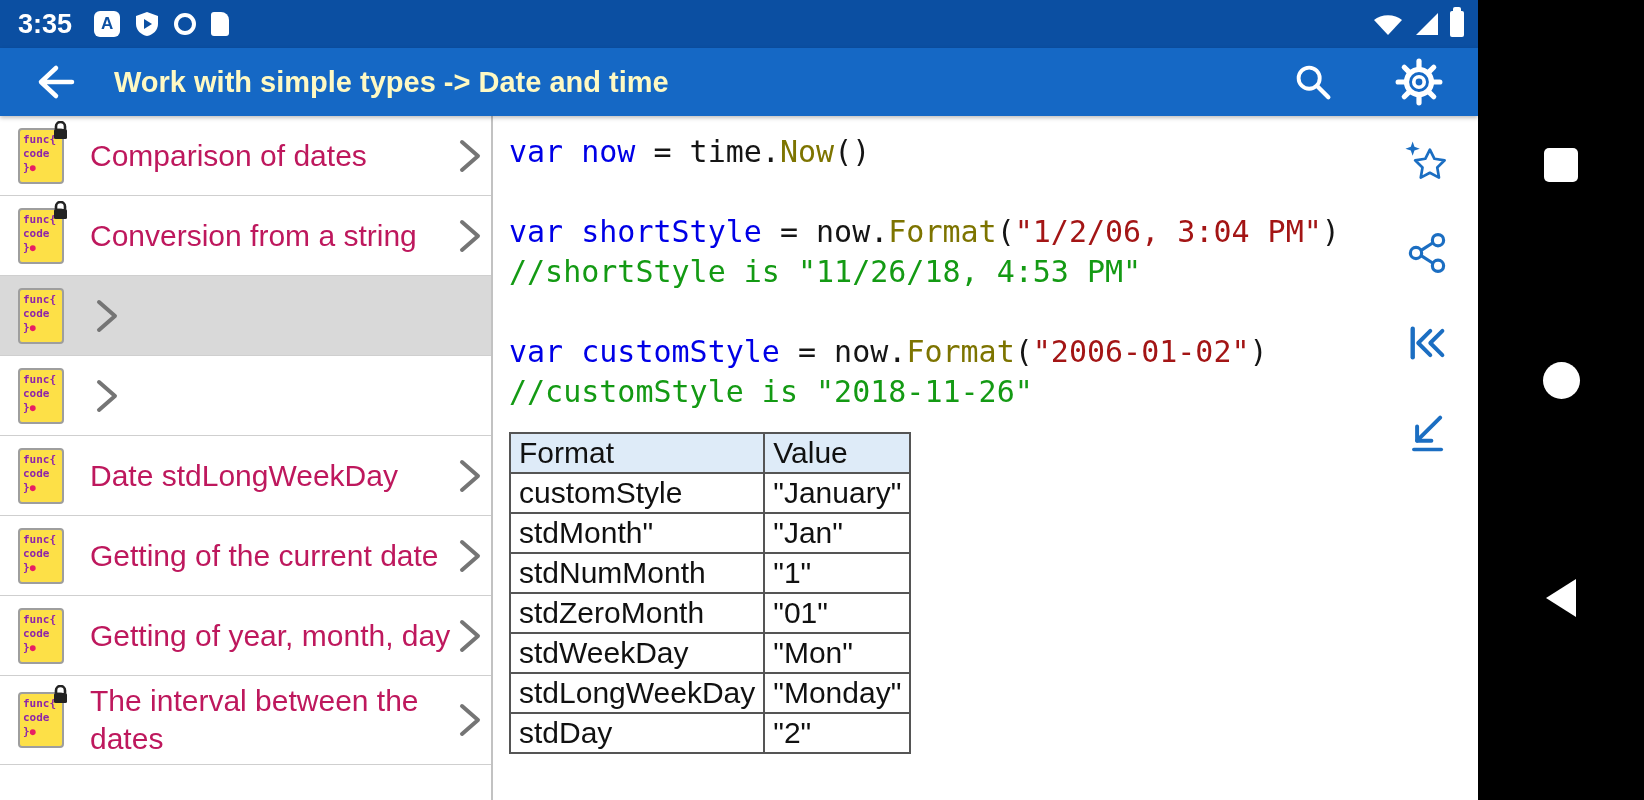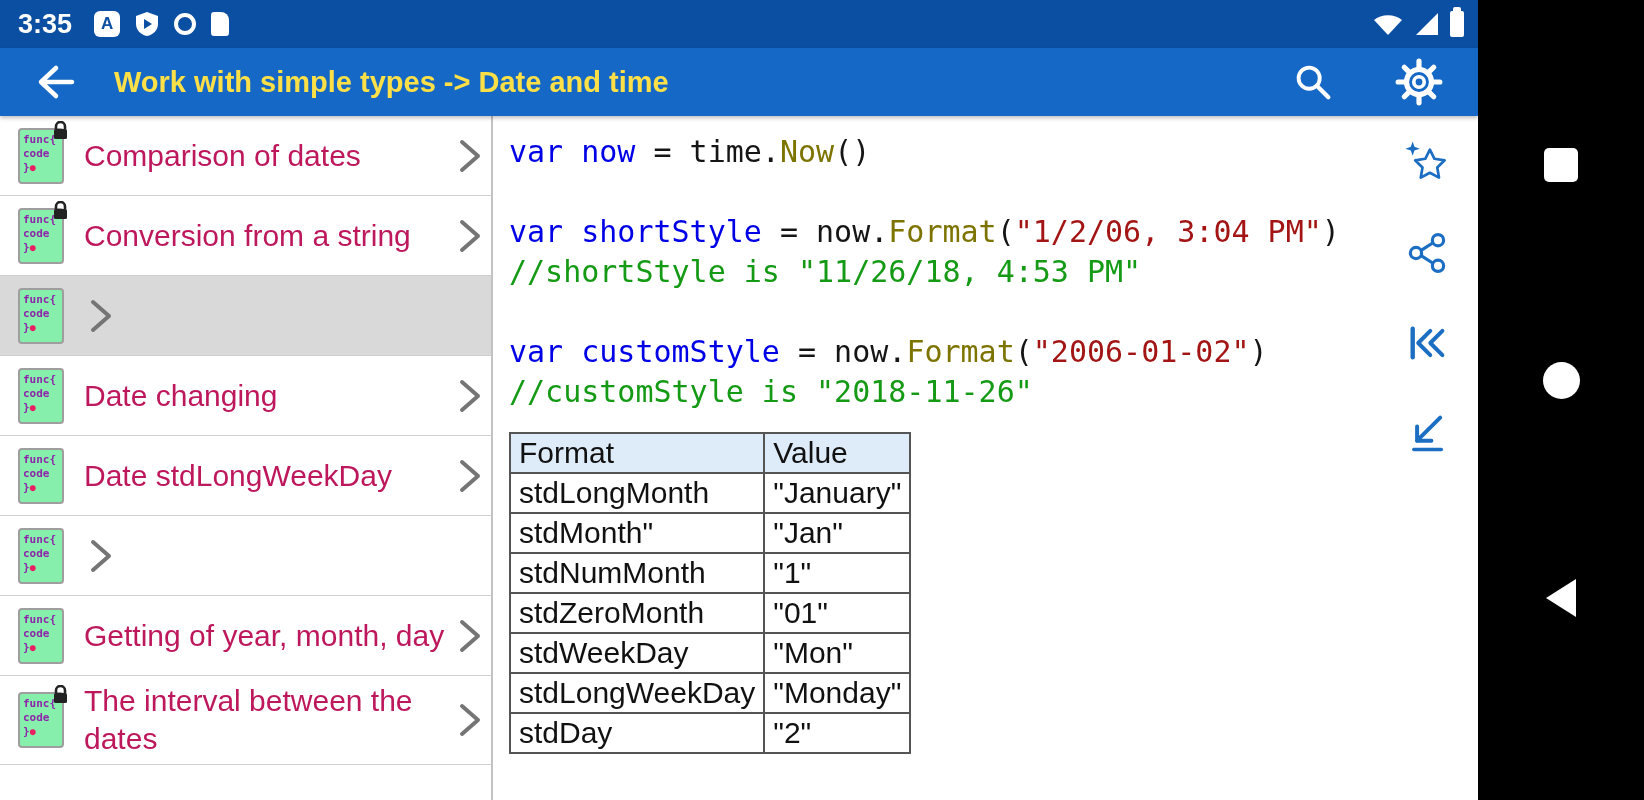--- a/index.html
+++ b/index.html
@@ -18,33 +18,33 @@
   .ring { width:22px; height:22px; border:4px solid #fff; border-radius:50%; }
   .simcard { width:18px; height:24px; background:#fff; border-radius:3px 8px 3px 3px; }
   .status-right { margin-left:auto; display:flex; align-items:flex-end; gap:10px; }
   .battery { width:14px; height:26px; background:#fff; border-radius:2px; position:relative; }
   .battery:before { content:""; position:absolute; top:-4px; left:3px; width:8px; height:4px; background:#fff;
     border-radius:2px 2px 0 0; }
 
   
   .app-bar { height:68px; background:#1568c5; display:flex; align-items:center;
     padding:0 34px 0 30px; flex:0 0 auto; box-shadow:0 2px 4px rgba(0,0,0,.25); z-index:5; }
-  .app-title { color:#fde047; font-size:29px; font-weight:bold; margin-left:36px; }
+  .app-title { color:#fef9c3; font-size:29px; font-weight:bold; margin-left:36px; }
   .bar-actions { margin-left:auto; display:flex; align-items:center; gap:58px; }
 
   
   .content-row { flex:1; display:flex; min-height:0; }
 
   
   .sidebar { width:493px; flex:0 0 auto; border-right:2px solid #c2c2c2; overflow:hidden; background:#fff; }
   .side-item { display:flex; align-items:center; min-height:80px; padding:6px 8px 6px 18px;
     border-bottom:1px solid #cfcfcf; cursor:pointer; background:#fff; }
   .side-item.selected { background:#d9d9d9; }
-  .func-icon { position:relative; width:46px; height:56px; flex:0 0 auto; background:#86efac;
-    border:2px solid #9e9e9e; border-radius:4px; padding:3px 3px; margin-right:20px;
+  .func-icon { position:relative; width:46px; height:56px; flex:0 0 auto; background:#fde047;
+    border:2px solid #9e9e9e; border-radius:4px; padding:3px 3px; margin-right:26px;
     font-family:"DejaVu Sans Mono", monospace; font-size:11px; font-weight:bold; color:#8e24aa;
     line-height:14px; }
   .func-icon .dot { color:#e91e63; font-size:10px; }
   .lock-icon { position:absolute; top:-9px; right:-7px; }
   .side-label { flex:1; font-size:30px; line-height:38px; color:#be185d; }
   .chevron { flex:0 0 auto; margin-left:4px; }
 
   
   .main-pane { flex:1; position:relative; background:#fff; padding:16px 9px 0 16px; overflow:hidden; }
   .code-block { font-family:"DejaVu Sans Mono", monospace; font-size:30px; line-height:40px; white-space:pre; }
@@ -171,21 +171,20 @@
       <path d="M5 4 L21 18 L5 32" fill="none" stroke="#757575" stroke-width="4" stroke-linecap="round" stroke-linejoin="round"></path>
     </svg>
   </div>
           <div class="side-item">
     <span class="func-icon">
       <span>func{</span><br>
       <span>code</span><br>
       <span>}</span><span class="dot">●</span>
       
     </span>
-    <span class="side-label">Date changing</span>
     <svg class="chevron" width="26" height="36" viewBox="0 0 26 36">
       <path d="M5 4 L21 18 L5 32" fill="none" stroke="#757575" stroke-width="4" stroke-linecap="round" stroke-linejoin="round"></path>
     </svg>
   </div>
           <div class="side-item">
     <span class="func-icon">
       <span>func{</span><br>
       <span>code</span><br>
       <span>}</span><span class="dot">●</span>
       
@@ -195,20 +194,21 @@
       <path d="M5 4 L21 18 L5 32" fill="none" stroke="#757575" stroke-width="4" stroke-linecap="round" stroke-linejoin="round"></path>
     </svg>
   </div>
           <div class="side-item">
     <span class="func-icon">
       <span>func{</span><br>
       <span>code</span><br>
       <span>}</span><span class="dot">●</span>
       
     </span>
+    <span class="side-label">Getting of the current date</span>
     <svg class="chevron" width="26" height="36" viewBox="0 0 26 36">
       <path d="M5 4 L21 18 L5 32" fill="none" stroke="#757575" stroke-width="4" stroke-linecap="round" stroke-linejoin="round"></path>
     </svg>
   </div>
           <div class="side-item">
     <span class="func-icon">
       <span>func{</span><br>
       <span>code</span><br>
       <span>}</span><span class="dot">●</span>
       
@@ -240,21 +240,21 @@
 
         <table class="format-table">
           <thead>
               <tr>
                 <th>Format</th>
                 <th>Value</th>
               </tr>
             </thead>
           <tbody>
               <tr>
-                <td>stdLongMonth</td>
+                <td>customStyle</td>
                 <td>"January"</td>
               </tr>
               <tr>
                 <td>stdMonth"</td>
                 <td>"Jan"</td>
               </tr>
               <tr>
                 <td>stdNumMonth</td>
                 <td>"1"</td>
               </tr>

